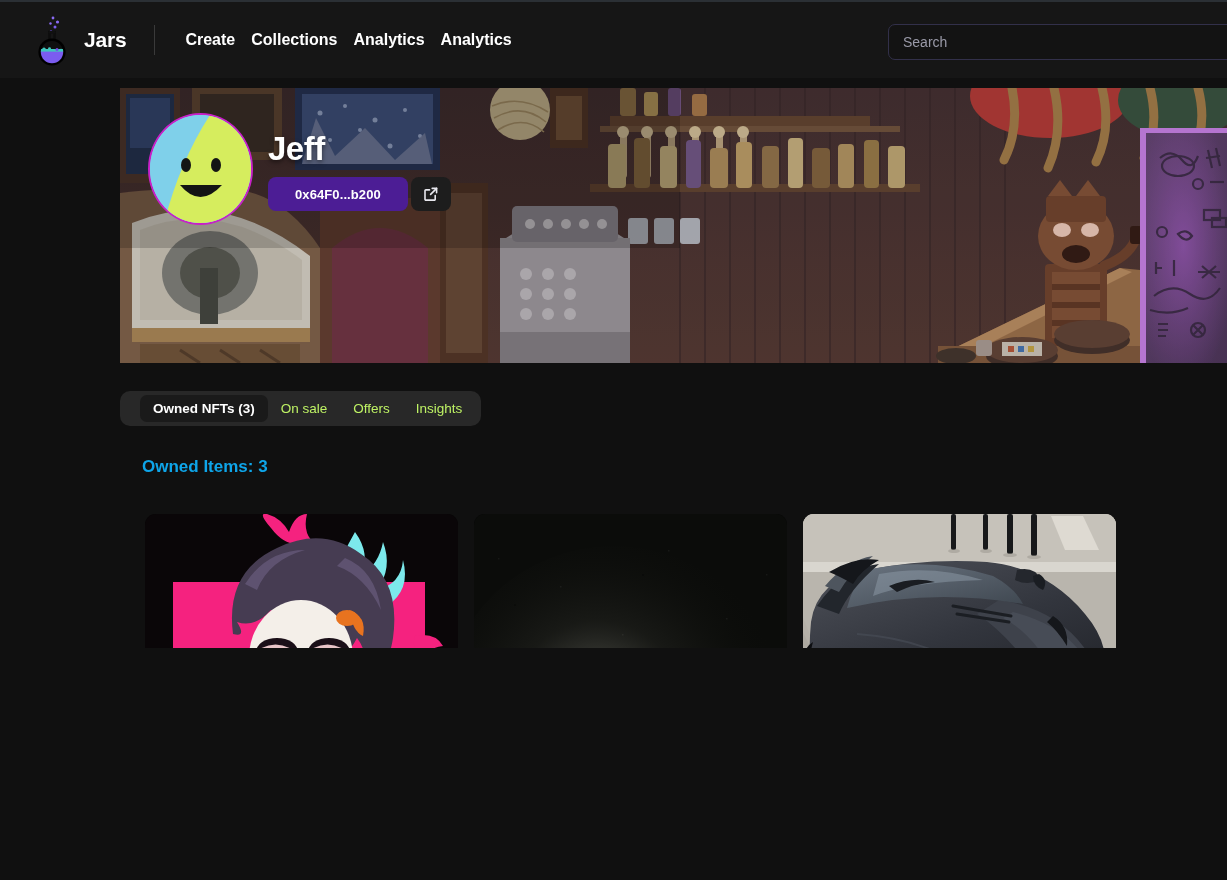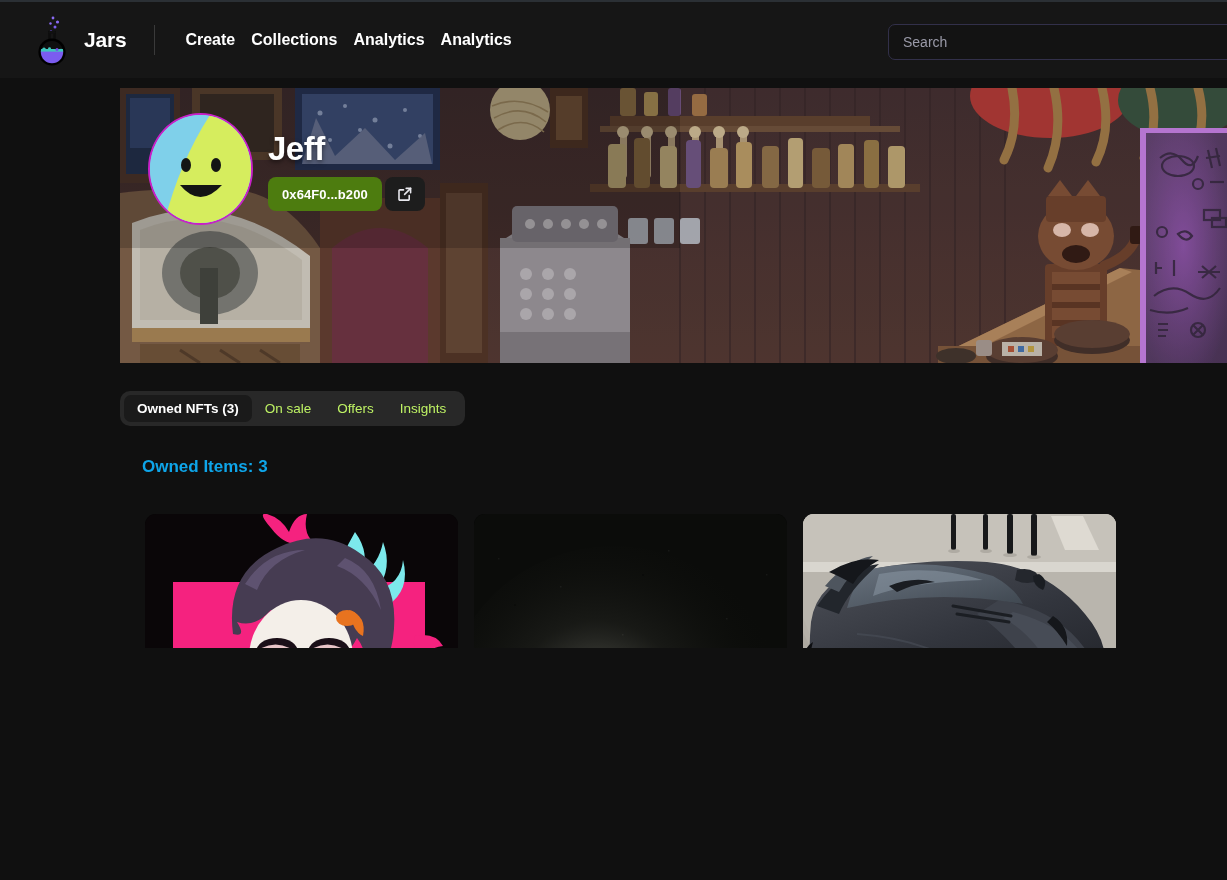--- a/index.html
+++ b/index.html
@@ -62,39 +62,39 @@
   }
   .pname-text {
     font-size:33px; font-weight:bold; color:#ffffff;
     text-shadow:0 2px 5px rgba(0,0,0,.55);
     letter-spacing:-0.5px;
   }
   .verified { width:26px; height:26px; }
 
   .addr-row { position:absolute; left:268px; top:177px; display:flex; align-items:stretch; gap:3px; }
   .addr-pill {
-    background:#4d7c0f; border-radius:8px;
+    background:#4c1d95; border-radius:8px;
     height:34px; display:flex; align-items:center;
-    padding:0 14px;
+    padding:0 27px;
     font-size:13px; font-weight:bold; color:#ffffff;
     letter-spacing:0.1px;
   }
   .addr-btn {
     background:#1d1d1d; border-radius:8px;
     width:40px; height:34px;
     display:flex; align-items:center; justify-content:center;
     cursor:pointer;
   }
 
   
   .tabbar {
     position:absolute; left:120px; top:391px;
     background:#282828; border-radius:10px;
     height:35px; display:flex; align-items:center;
-    padding:4px 6px 4px 4px;
+    padding:4px 6px 4px 20px;
   }
   .tab {
     height:27px; display:flex; align-items:center;
     padding:0 13px; border-radius:7px;
     font-size:13.5px; color:#bef264; cursor:pointer;
     white-space:nowrap;
   }
   .tab.active { background:#1a1a1a; color:#ffffff; font-weight:bold; }
 
   

